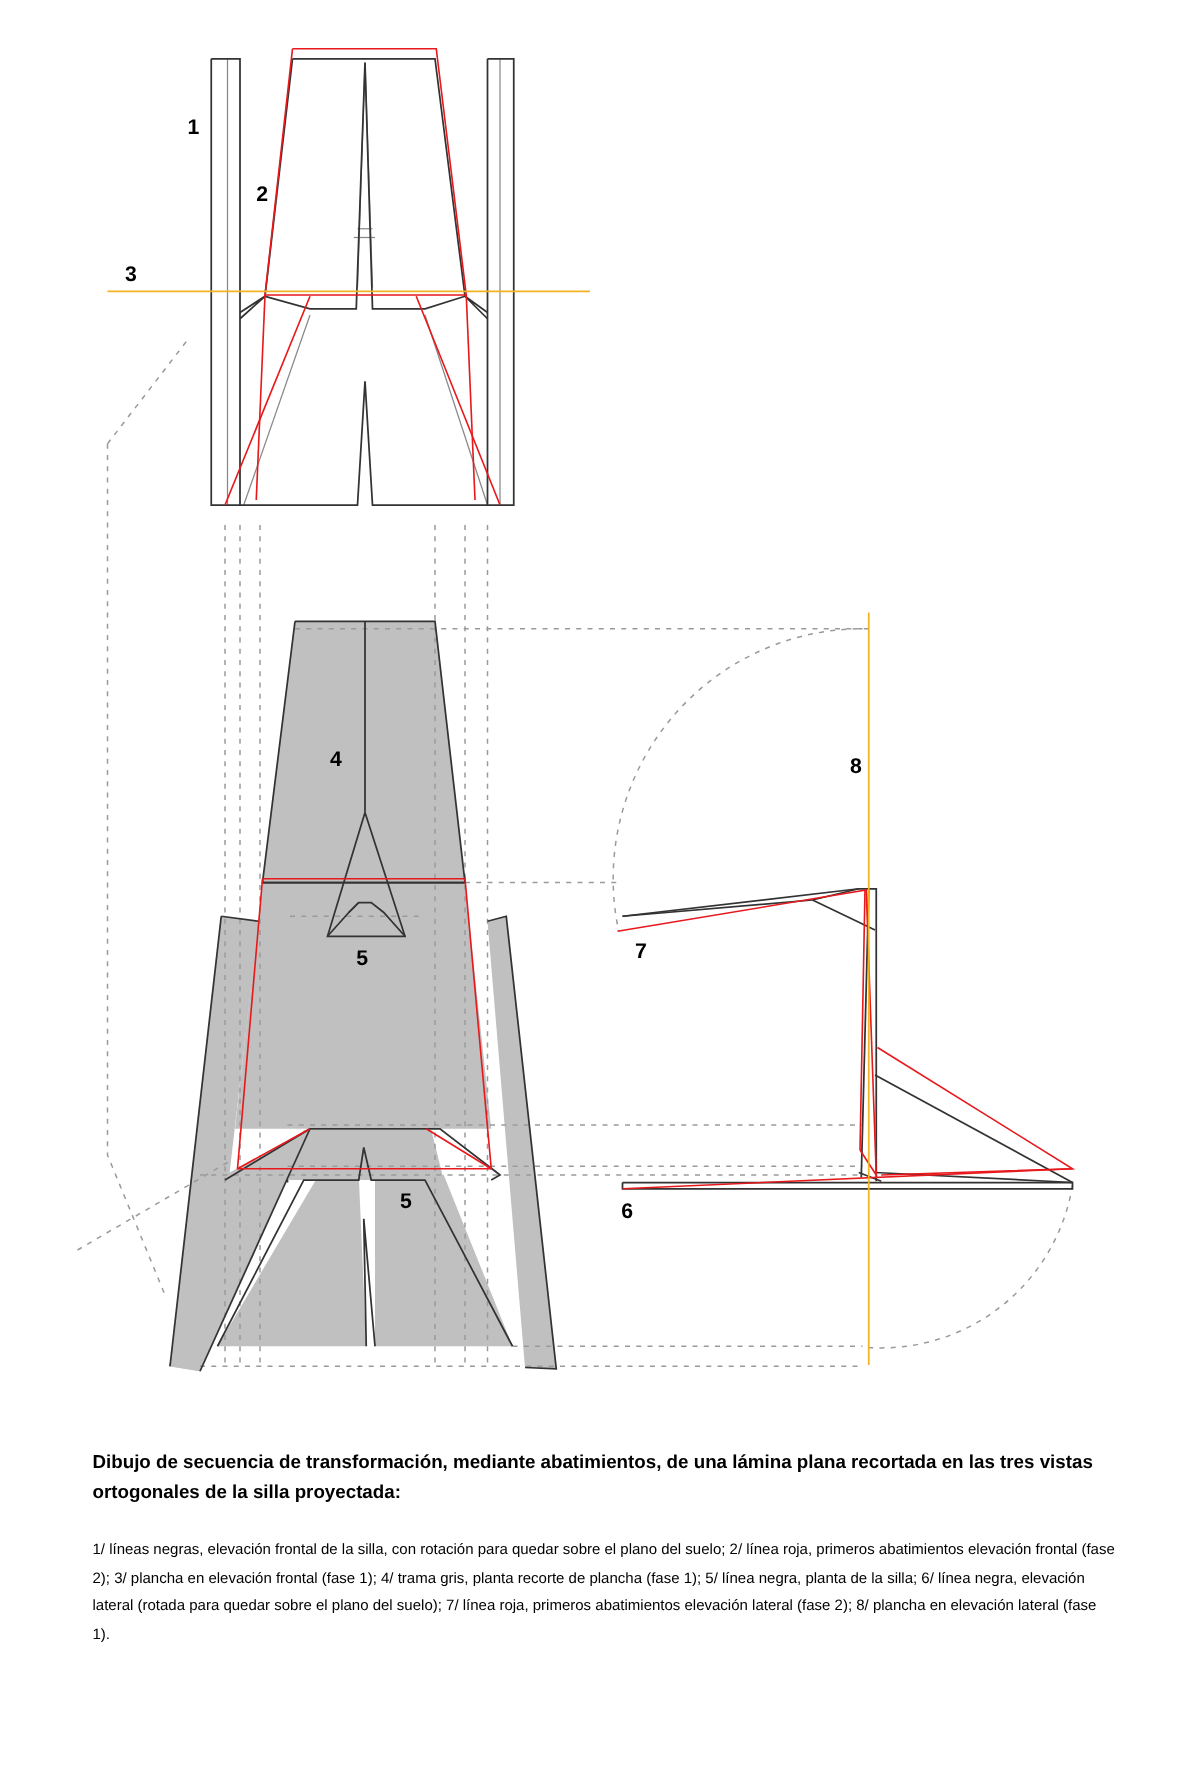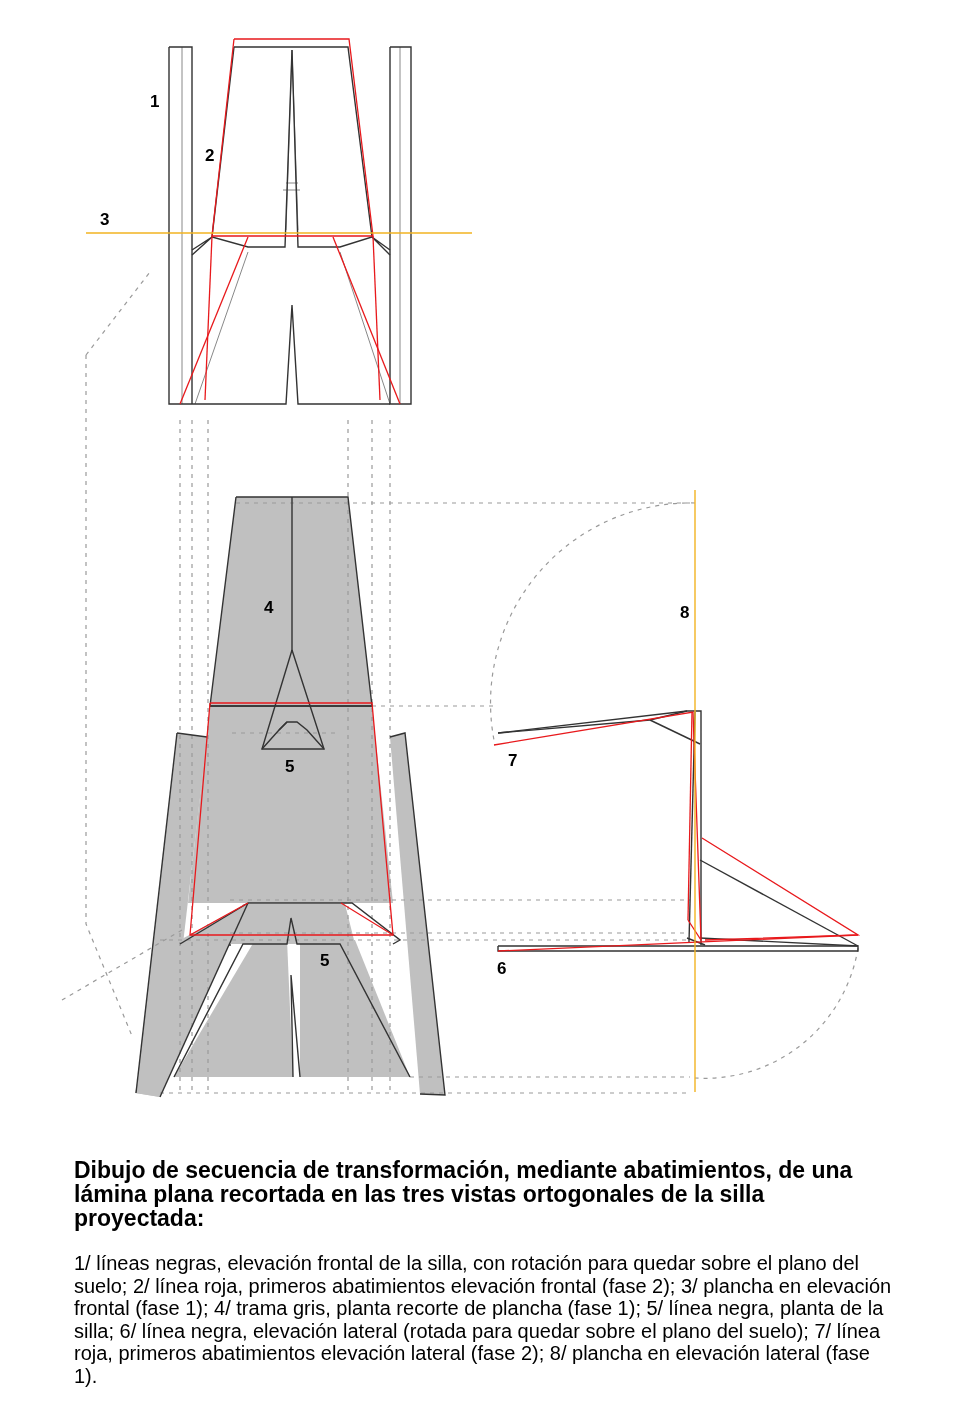--- a/index.html
+++ b/index.html
@@ -1,22 +1,22 @@
 <!DOCTYPE html>
 <html><head>
 <meta charset="utf-8">
 <style>
   html, body { margin: 0; padding: 0; background: #ffffff; }
   body { width: 960px; height: 1420px; position: relative; overflow: hidden;
          font-family: "Liberation Sans", sans-serif; }
   #drawing { position: absolute; left: 0; top: 0; width: 960px; height: 1130px; }
   .lbl { font-family: "Liberation Sans", sans-serif; font-weight: bold; font-size: 17px; fill: #000; }
   .caption { position: absolute; left: 74px; top: 1158px; width: 820px; color: #000; }
-  .caption .title { font-weight: bold; font-size: 23px; line-height: 24px; margin: 0 0 22px 0; }
-  .caption .body { font-size: 20px; line-height: 22.5px; margin: 0; }
+  .caption .title { font-weight: bold; font-size: 15px; line-height: 24px; margin: 0 0 22px 0; }
+  .caption .body { font-size: 12px; line-height: 22.5px; margin: 0; }
 </style>
 </head>
 <body>
 
 <svg id="drawing" viewBox="0 0 960 1130" xmlns="http://www.w3.org/2000/svg">
   <g id="g-grey">
       <polygon points="236,497 348,497 372,706 210,706" fill="#c0c0c0" stroke="none"></polygon>
       <polygon points="210,706 372,706 393,903 188,903" fill="#c0c0c0" stroke="none"></polygon>
       <polygon points="177,733 207,737 183,944 157,940" fill="#c0c0c0" stroke="none"></polygon>
       <polygon points="390,737 405,733 445,1095 420,1094" fill="#c0c0c0" stroke="none"></polygon>

